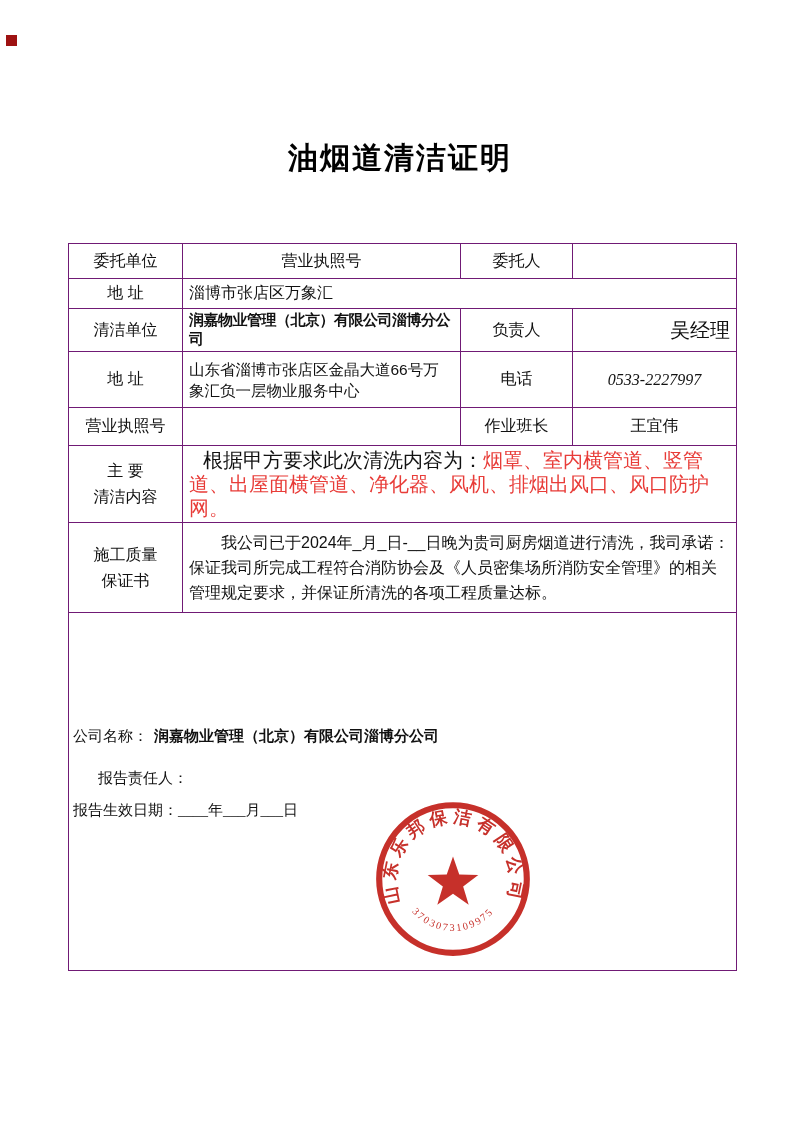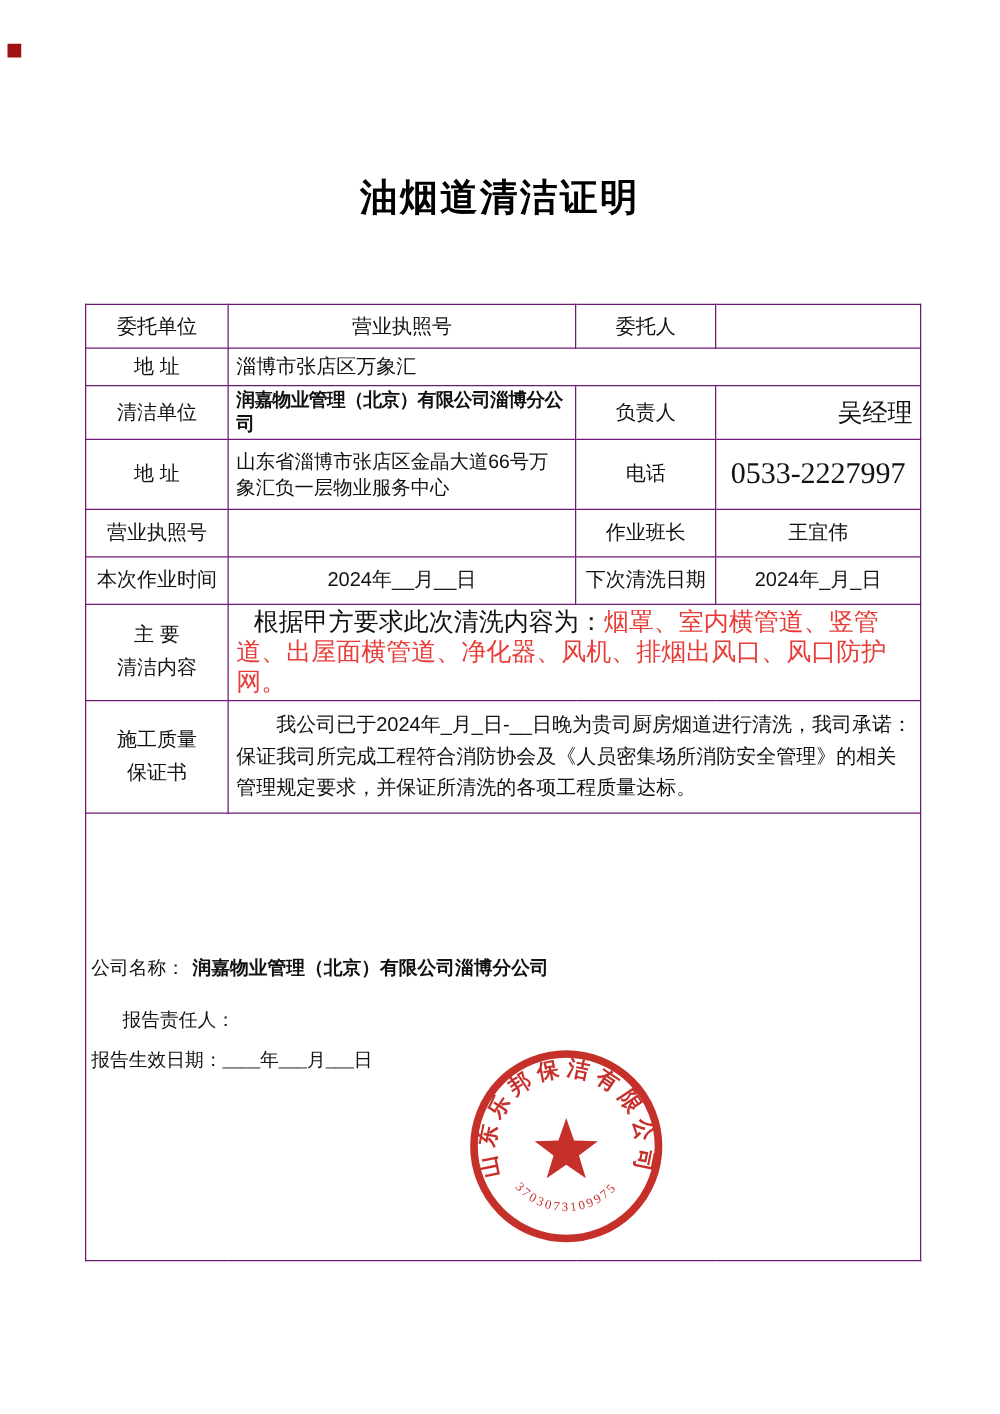--- a/index.html
+++ b/index.html
@@ -16,21 +16,21 @@
   table.form td{border:1px solid #701a75;padding:2px 6px;overflow:hidden;}
   td.lab{text-align:center;padding:2px 2px;}
   td.cen{text-align:center;}
   td.lft{text-align:left;}
   .r1{height:35px;} .r2{height:30px;} .r3{height:38px;} .r4{height:56px;}
   .r5{height:38px;margin-left:46px;} .r6{height:40px;} .r7{height:38px;} .r8{height:54px;}
   .r9{height:90px;} .r10{height:358px;font-family:Liberation Serif, serif;}
 
   .company-bold{font-weight:bold;font-size:15px;letter-spacing:-0.5px;padding:2px 2px;}
   .manager{font-size:20px;text-align:right;}
-  .serif-num{font-family:"Liberation Serif","DejaVu Serif",serif;font-size:24px;text-align:center;}
+  .serif-num{font-family:"Liberation Serif","DejaVu Serif",serif;font-size:16px;text-align:center;font-style:italic;}
   .sans-num{font-size:17px;text-align:center;}
   .addr2{font-size:15.5px;line-height:21px;}
   .two-line{line-height:26px;}
 
   .content-para{font-size:20px;line-height:24px;padding:4px 8px;}
   .content-para .indent{display:inline-block;width:14px;}
   .red-text{color:#e83c38;}
 
   .promise{font-size:16px;line-height:25px;padding:4px 8px;text-indent:2em;}
 
@@ -88,26 +88,20 @@
     </tr>
 
     <tr class="r5">
       <td class="lab">营业执照号</td>
       <td class="cen"></td>
       <td class="lab">作业班长</td>
       <td class="cen">王宜伟</td>
     </tr>
 
 
-    <tr class="r7">
-      <td class="lab">本次作业时间</td>
-      <td class="cen">2024年__月__日</td>
-      <td class="lab">下次清洗日期</td>
-      <td class="cen">2024年_月_日</td>
-    </tr>
 
     <tr class="r8">
       <td class="lab two-line">
         <div>主 要</div>
         <div>清洁内容</div>
       </td>
       <td colspan="3" class="content-para">
         <span class="indent"></span><span>根据甲方要求此次清洗内容为：</span><span class="red-text">烟罩、室内横管道、竖管道、出屋面横管道、净化器、风机、排烟出风口、风口防护网。</span>
       </td>
     </tr>

